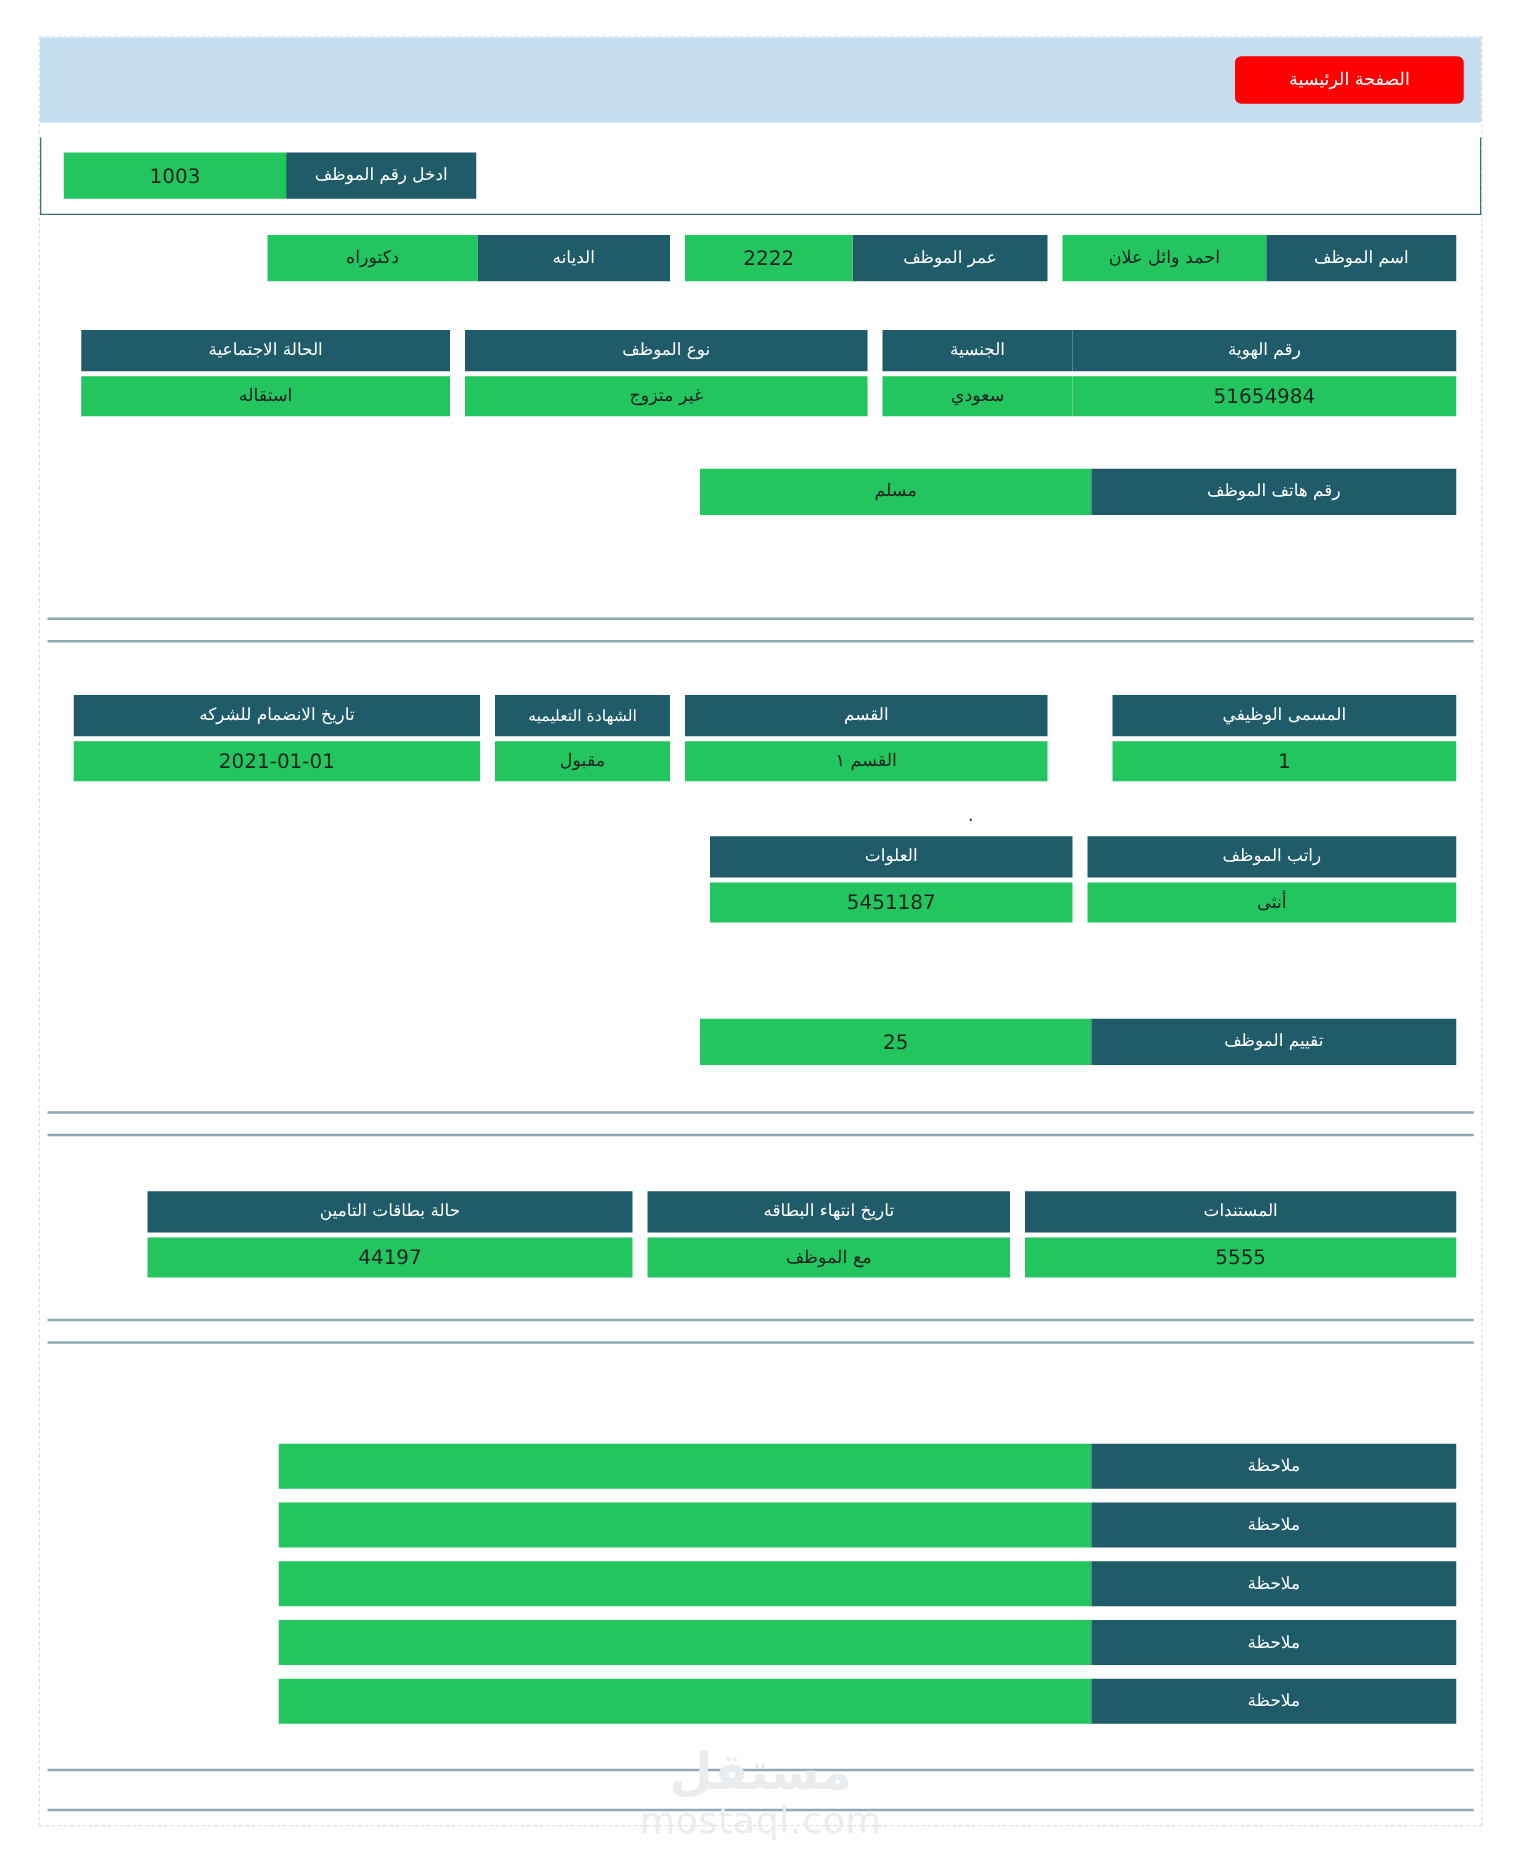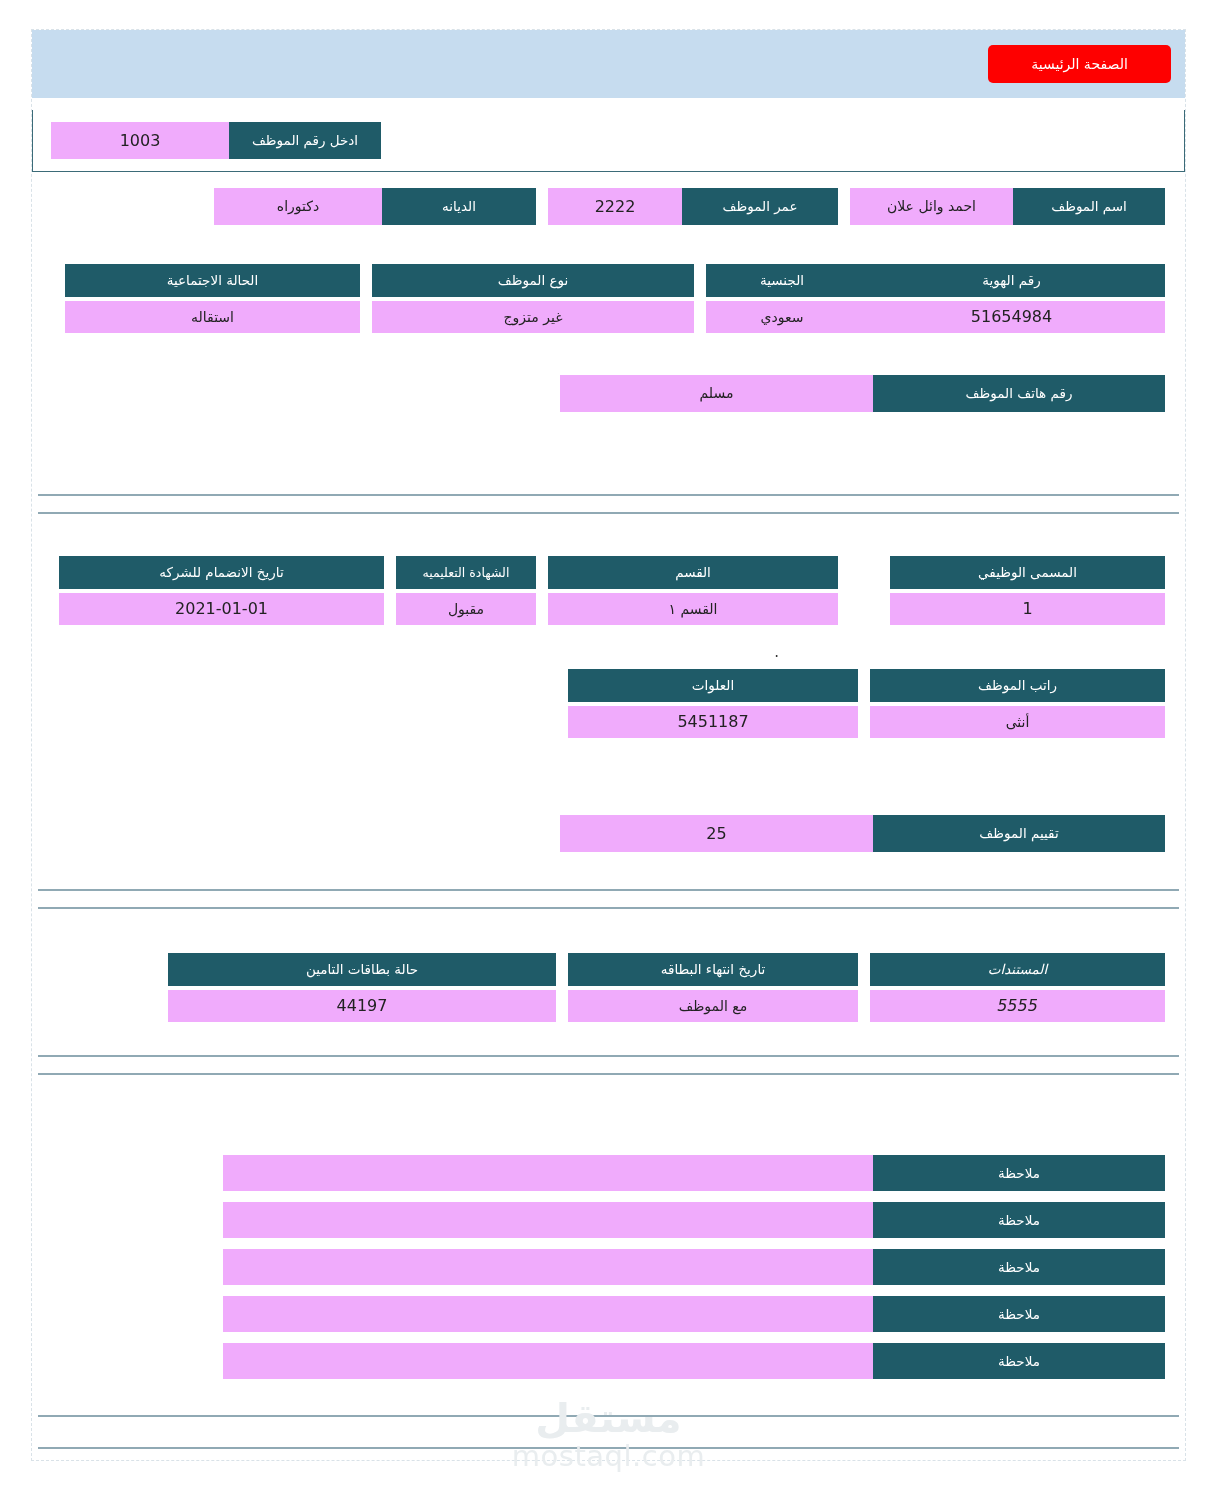--- a/index.html
+++ b/index.html
@@ -100,21 +100,21 @@
     color: #ffffff;
     font-size: 13.5px;
     display: flex;
     align-items: center;
     justify-content: center;
     text-align: center;
     line-height: 1.2;
   }
 
   .val {
-    background: #f0abfc;
+    background: #22c55e;
     color: #222222;
     font-size: 14px;
     display: flex;
     align-items: center;
     justify-content: center;
     text-align: left;
     border: none;
     outline: none;
     font-family: "DejaVu Sans", "Liberation Sans", sans-serif;
     line-height: 1.2;
@@ -290,21 +290,21 @@
       <div class="lbl" style="flex:0 0 292px;">تقييم الموظف</div>
       <div class="val num">25</div>
     </div>
   </div>
 
   <div class="divider" style="top:889px;"></div>
   <div class="divider" style="top:907px;"></div>
 
   <div class="row" style="right:52px; top:953px; gap:12px;">
 
-    <div class="stack-field" style="width:295px;font-style:italic;">
+    <div class="stack-field" style="width:345px;">
       <div class="lbl">المستندات</div>
       <div class="val num">5555</div>
     </div>
 
     <div class="stack-field" style="width:290px;">
       <div class="lbl">تاريخ انتهاء البطاقه</div>
       <div class="val">مع الموظف</div>
     </div>
 
     <div class="stack-field" style="width:388px;">

